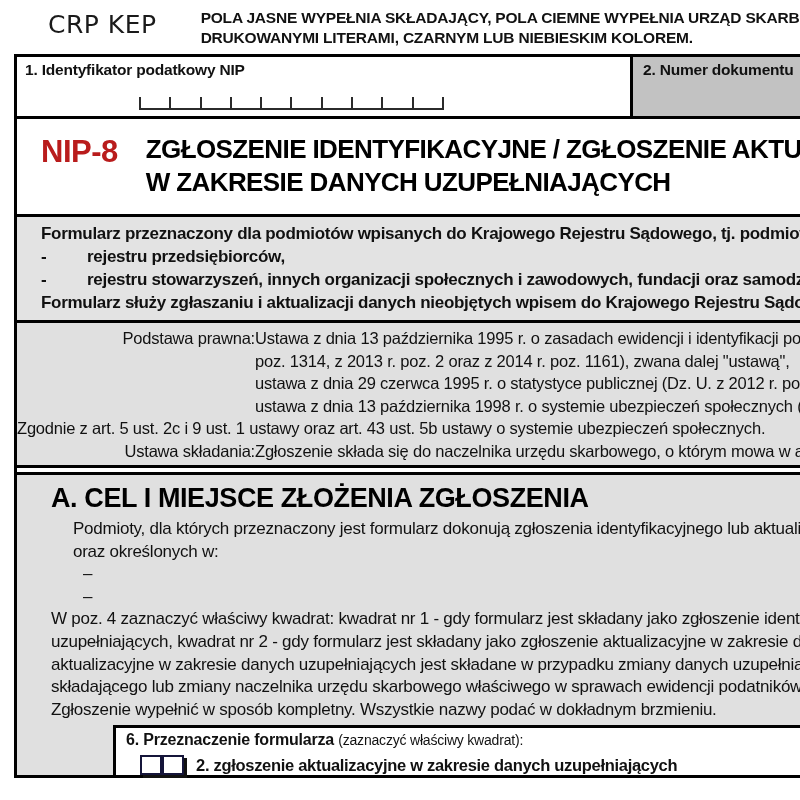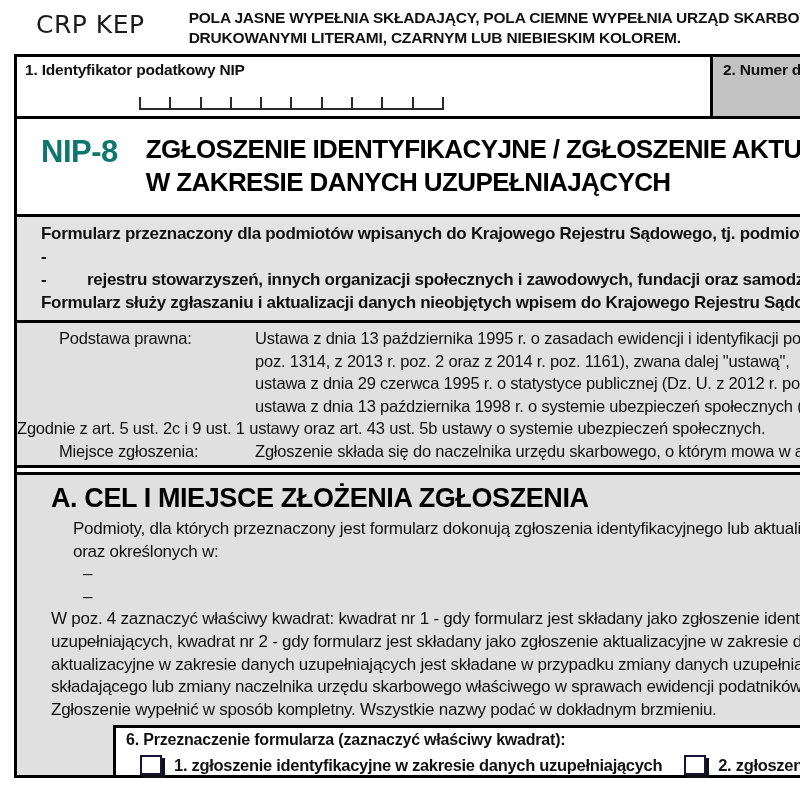--- a/index.html
+++ b/index.html
@@ -33,20 +33,21 @@
     white-space: nowrap;
   }
   .crp-kep {
     font-family: "DejaVu Sans", sans-serif;
     font-size: 25px;
     font-weight: 400;
     letter-spacing: 0.5px;
     padding-left: 36px;
     padding-top: 2px;
     color: #1a1a1a;
+    margin-left: 12px;
   }
   .banner-instr {
     margin-left: 44px;
     font-family: "Liberation Sans", sans-serif;
     font-size: 15.5px;
     font-weight: bold;
     line-height: 1.30;
     letter-spacing: -0.2px;
     color: #111;
   }
@@ -63,21 +64,21 @@
   }
 
   
   .row-ids {
     display: flex;
     border-bottom: 3px solid #000;
     height: 62px;
     box-sizing: border-box;
   }
   .cell-nip {
-    width: 696px;
+    width: 616px;
     box-sizing: border-box;
     border-right: 3px solid #000;
     background: #ffffff;
     position: relative;
     padding: 4px 0 0 8px;
   }
   .cell-docnum {
     flex: 1;
     background: #c2c2c2;
     padding: 4px 0 0 10px;
@@ -119,21 +120,21 @@
     border-bottom: 3px solid #000;
     padding: 14px 0 16px 0;
     white-space: nowrap;
   }
   .nip8 {
     font-size: 31px;
     font-weight: bold;
     letter-spacing: -0.5px;
     padding-left: 24px;
     padding-top: 1px;
-    color: #0f766e;
+    color: #b91c1c;
   }
   .title-lines {
     margin-left: 28px;
     font-size: 26px;
     font-weight: bold;
     line-height: 1.25;
     letter-spacing: -0.6px;
     color: #000;
   }
 
@@ -175,20 +176,21 @@
     font-size: 16.5px;
     line-height: 1.36;
     letter-spacing: -0.2px;
     color: #111;
   }
   .legal-key {
     width: 238px;
     flex: 0 0 238px;
     padding-left: 42px;
     box-sizing: border-box;
+    text-align: right;
   }
   .legal-val { flex: 1; }
   .legal-val div { white-space: nowrap; }
 
   
   .sep {
     height: 4px;
     background: #ffffff;
     border-bottom: 3px solid #000;
   }
@@ -247,21 +249,21 @@
     padding: 3px 0 0 10px;
     box-sizing: border-box;
   }
   .field4-label {
     font-size: 16px;
     font-weight: bold;
     letter-spacing: -0.2px;
     white-space: nowrap;
     color: #111;
   }
-  .field4-label .normal { font-weight: bold; font-size: 16px; }
+  .field4-label .normal { font-weight: normal; font-size: 14px; }
   .field4-opts {
     display: flex;
     align-items: center;
     white-space: nowrap;
     padding-top: 6px;
     padding-left: 14px;
   }
   .cb {
     width: 22px;
     height: 20px;
@@ -323,20 +325,21 @@
       <div class="title-lines">
         <div>ZGŁOSZENIE IDENTYFIKACYJNE / ZGŁOSZENIE AKTUALIZACYJNE</div>
         <div>W ZAKRESIE DANYCH UZUPEŁNIAJĄCYCH</div>
       </div>
     </div>
 
     <div class="row-intro">
       <div class="intro-line">Formularz przeznaczony dla podmiotów wpisanych do Krajowego Rejestru Sądowego, tj. podmiotów wpisanych do:</div>
       <div class="intro-bullet">
         <span class="dash">-</span>
+        <span>rejestru przedsiębiorców,</span>
       </div>
       <div class="intro-bullet">
         <span class="dash">-</span>
         <span>rejestru stowarzyszeń, innych organizacji społecznych i zawodowych, fundacji oraz samodzielnych publicznych zakładów opieki zdrowotnej.</span>
       </div>
       <div class="intro-line">Formularz służy zgłaszaniu i aktualizacji danych nieobjętych wpisem do Krajowego Rejestru Sądowego.</div>
     </div>
 
     <div class="row-legal">
 
@@ -350,21 +353,21 @@
         </div>
       </div>
 
       <div class="legal-row">
         <div class="legal-val">
           <div>Zgodnie z art. 5 ust. 2c i 9 ust. 1 ustawy oraz art. 43 ust. 5b ustawy o systemie ubezpieczeń społecznych.</div>
         </div>
       </div>
 
       <div class="legal-row">
-        <div class="legal-key">Miejsce zgłoszenia:</div>
+        <div class="legal-key">Ustawa składania:</div>
         <div class="legal-val">
           <div>Zgłoszenie składa się do naczelnika urzędu skarbowego, o którym mowa w art. 4 ustawy.</div>
         </div>
       </div>
 
     </div>
 
     <div class="sep"></div>
 
     <div class="section-a">
@@ -386,21 +389,20 @@
       <div class="a-flow">składającego lub zmiany naczelnika urzędu skarbowego właściwego w sprawach ewidencji podatników i płatników.</div>
       <div class="a-flow">Zgłoszenie wypełnić w sposób kompletny. Wszystkie nazwy podać w dokładnym brzmieniu.</div>
 
       <div class="field4">
         <div class="field4-label">
           <span>6. Przeznaczenie formularza</span>
           <span class="normal">(zaznaczyć właściwy kwadrat):</span>
         </div>
         <div class="field4-opts">
           <span class="cb"></span>
-          <span class="opt-text"><span>1.</span> <span>zgłoszenie identyfikacyjne w zakresie danych uzupełniających</span></span>
           <span class="cb"></span>
           <span class="opt-text"><span>2.</span> <span>zgłoszenie aktualizacyjne w zakresie danych uzupełniających</span></span>
         </div>
       </div>
 
     </div>
 
   </div>
 </div>
 

